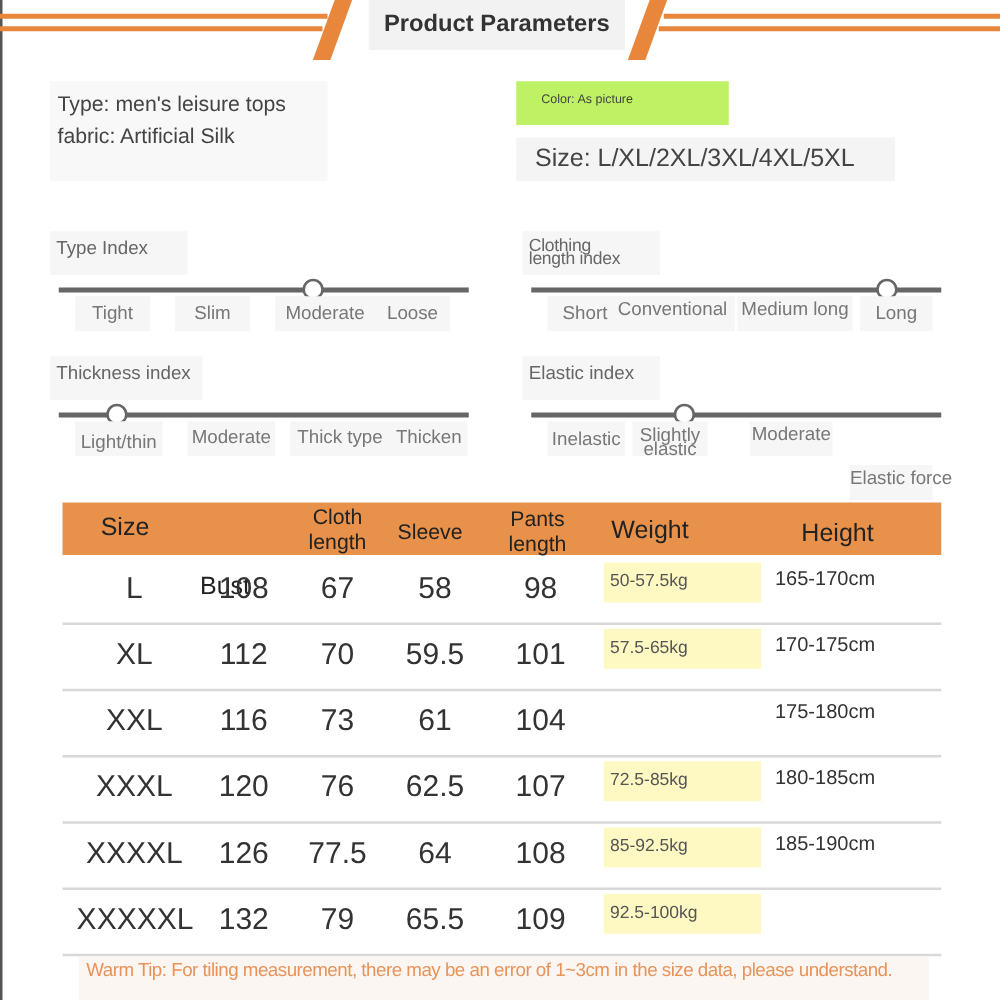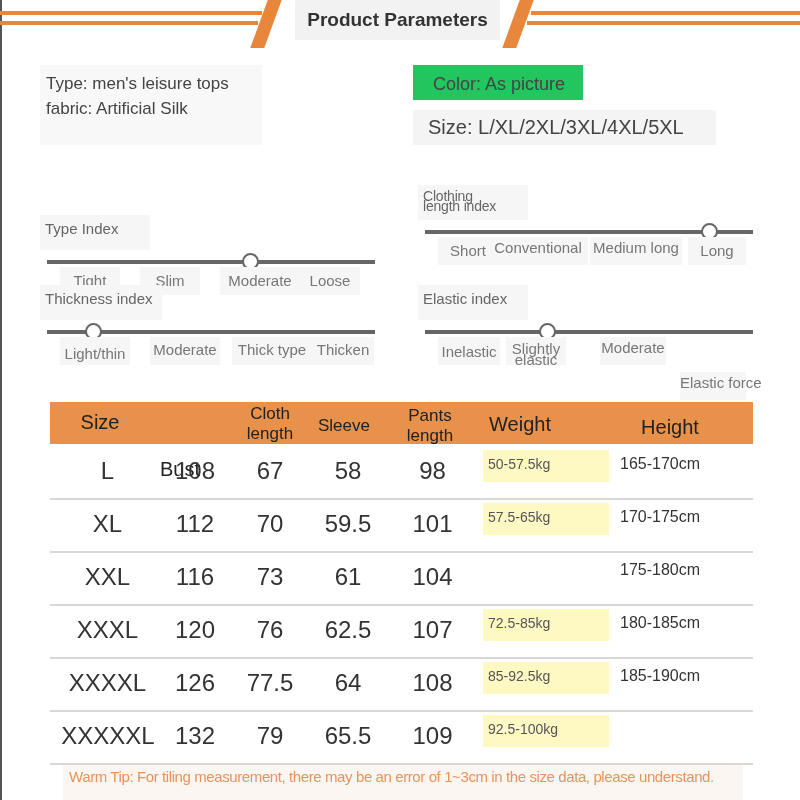--- a/index.html
+++ b/index.html
@@ -11,21 +11,21 @@
   .hdr-line { position: absolute; height: 4px; background: #e8873c; }
   .hdr-slash { position: absolute; top: 0; width: 14px; height: 48px; background: #e8873c; transform: skewX(-20deg); }
   .hdr-title { position: absolute; left: 195px; top: 0; width: 133px; height: 40px; background: #f2f2f2;
     font-weight: bold; font-size: 19px; color: #333; display: flex; align-items: center; justify-content: center;
     left: 195px; width: 133px; }
   .hdr-title { left: 194px; width: 134px; }
 
   
   .info-box { position: absolute; background: #f8f8f8; color: #444; }
   .info-left { left: 40px; top: 65px; width: 222px; height: 80px; padding: 6px 0 0 6px; font-size: 17px; line-height: 25px; }
-  .info-color { left: 413px; top: 65px; width: 170px; height: 35px; background: #22c55e; font-size: 18px; padding: 9px 0 0 20px; color: #444; }
+  .info-color { left: 413px; top: 65px; width: 170px; height: 35px; background: #bef264; font-size: 10px; padding: 9px 0 0 20px; color: #444; }
   .info-size { left: 413px; top: 110px; width: 303px; height: 35px; background: #f4f4f4; font-size: 20px; padding: 6px 0 0 15px; color: #444; }
 
   
   .index { position: absolute; width: 340px; height: 80px; }
   .index-title { position: absolute; left: 0; top: 0; height: 35px; background: #f6f6f6; font-size: 15px; color: #666; padding: 5px 0 0 5px; }
   .index-title.two-line { font-size: 14px; line-height: 10px; padding-top: 6px; letter-spacing: -0.2px; }
   .track { position: absolute; left: 7px; top: 45px; width: 328px; height: 4px; background: #666; }
   .knob { position: absolute; top: 38px; width: 17px; height: 17px; border: 2px solid #666; border-radius: 50%; background: #fff; }
   .opt { position: absolute; top: 52px; height: 28px; background: #f6f6f6; font-size: 15px; color: #777; padding-top: 5px; text-align: center; white-space: nowrap; }
   .opt.two-line { line-height: 11px; font-size: 15px; padding-top: 6px; }
@@ -56,21 +56,21 @@
   <div class="hdr-line" style="left:527px;top:21px;width:273px;"></div>
 </div>
 
 <div class="info-box info-left">
   <div>Type: men's leisure tops</div>
   <div>fabric: Artificial Silk</div>
 </div>
 <div class="info-box info-color">Color: As picture</div>
 <div class="info-box info-size">Size: L/XL/2XL/3XL/4XL/5XL</div>
 
-<div class="index" style="left:40px;top:185px;margin-top:30px;">
+<div class="index" style="left:40px;top:185px;">
   <div class="index-title" style="width:110px;">Type Index</div>
   <div class="track"></div>
   <div class="knob" style="left:202px;"></div>
   <div class="opt" style="left:20px;width:60px;">Tight</div>
   <div class="opt" style="left:100px;width:60px;">Slim</div>
   <div class="opt" style="left:180px;width:80px;">Moderate</div>
   <div class="opt" style="left:260px;width:60px;">Loose</div>
 </div>
 
 <div class="index" style="left:418px;top:185px;">

